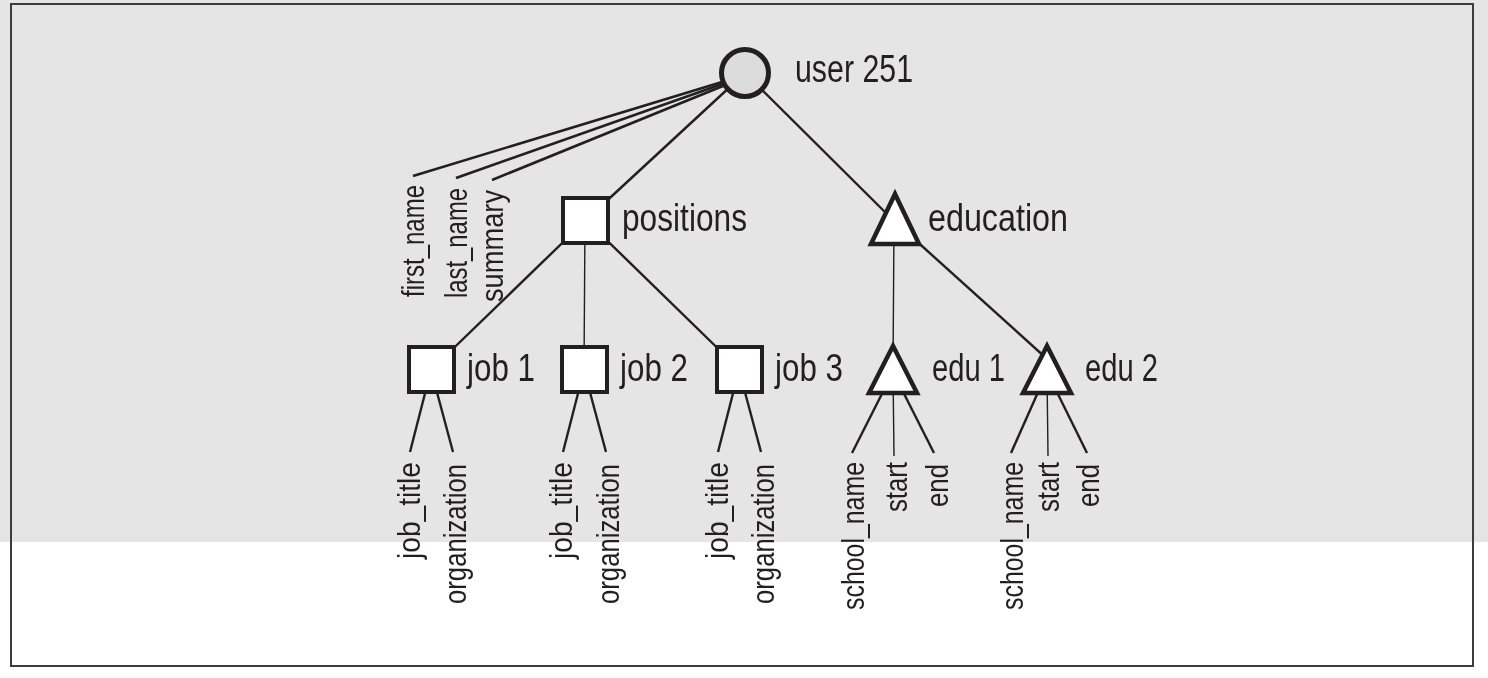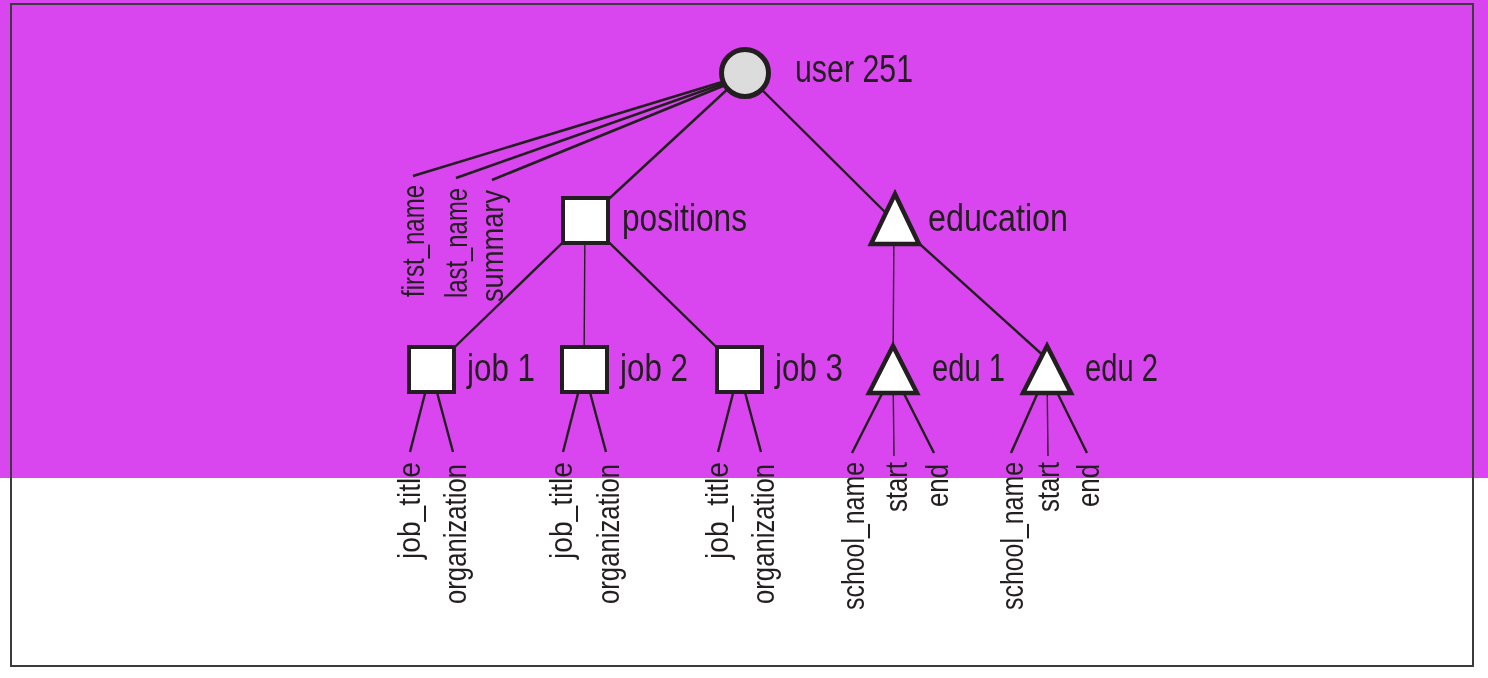--- a/index.html
+++ b/index.html
@@ -7,22 +7,22 @@
     padding: 0;
     background: #ffffff;
     width: 1488px;
     height: 678px;
     overflow: hidden;
     font-family: "Liberation Sans", sans-serif;
   }
   .figure-wrap {
     position: relative;
     width: 1488px;
-    height: 478px;
-    background: #d946ef;
+    height: 542px;
+    background: #e5e5e5;
   }
   svg text {
     fill: #231f20;
     font-family: "Liberation Sans", sans-serif;
   }
   .node-label { font-size: 38px; }
   .leaf-label { font-size: 32px; }
   .edge { stroke: #231f20; stroke-width: 2.4; fill: none; }
   .edge-thin { stroke: #231f20; stroke-width: 1.4; fill: none; }
   .edge-attr { stroke: #231f20; stroke-width: 2.6; fill: none; }

